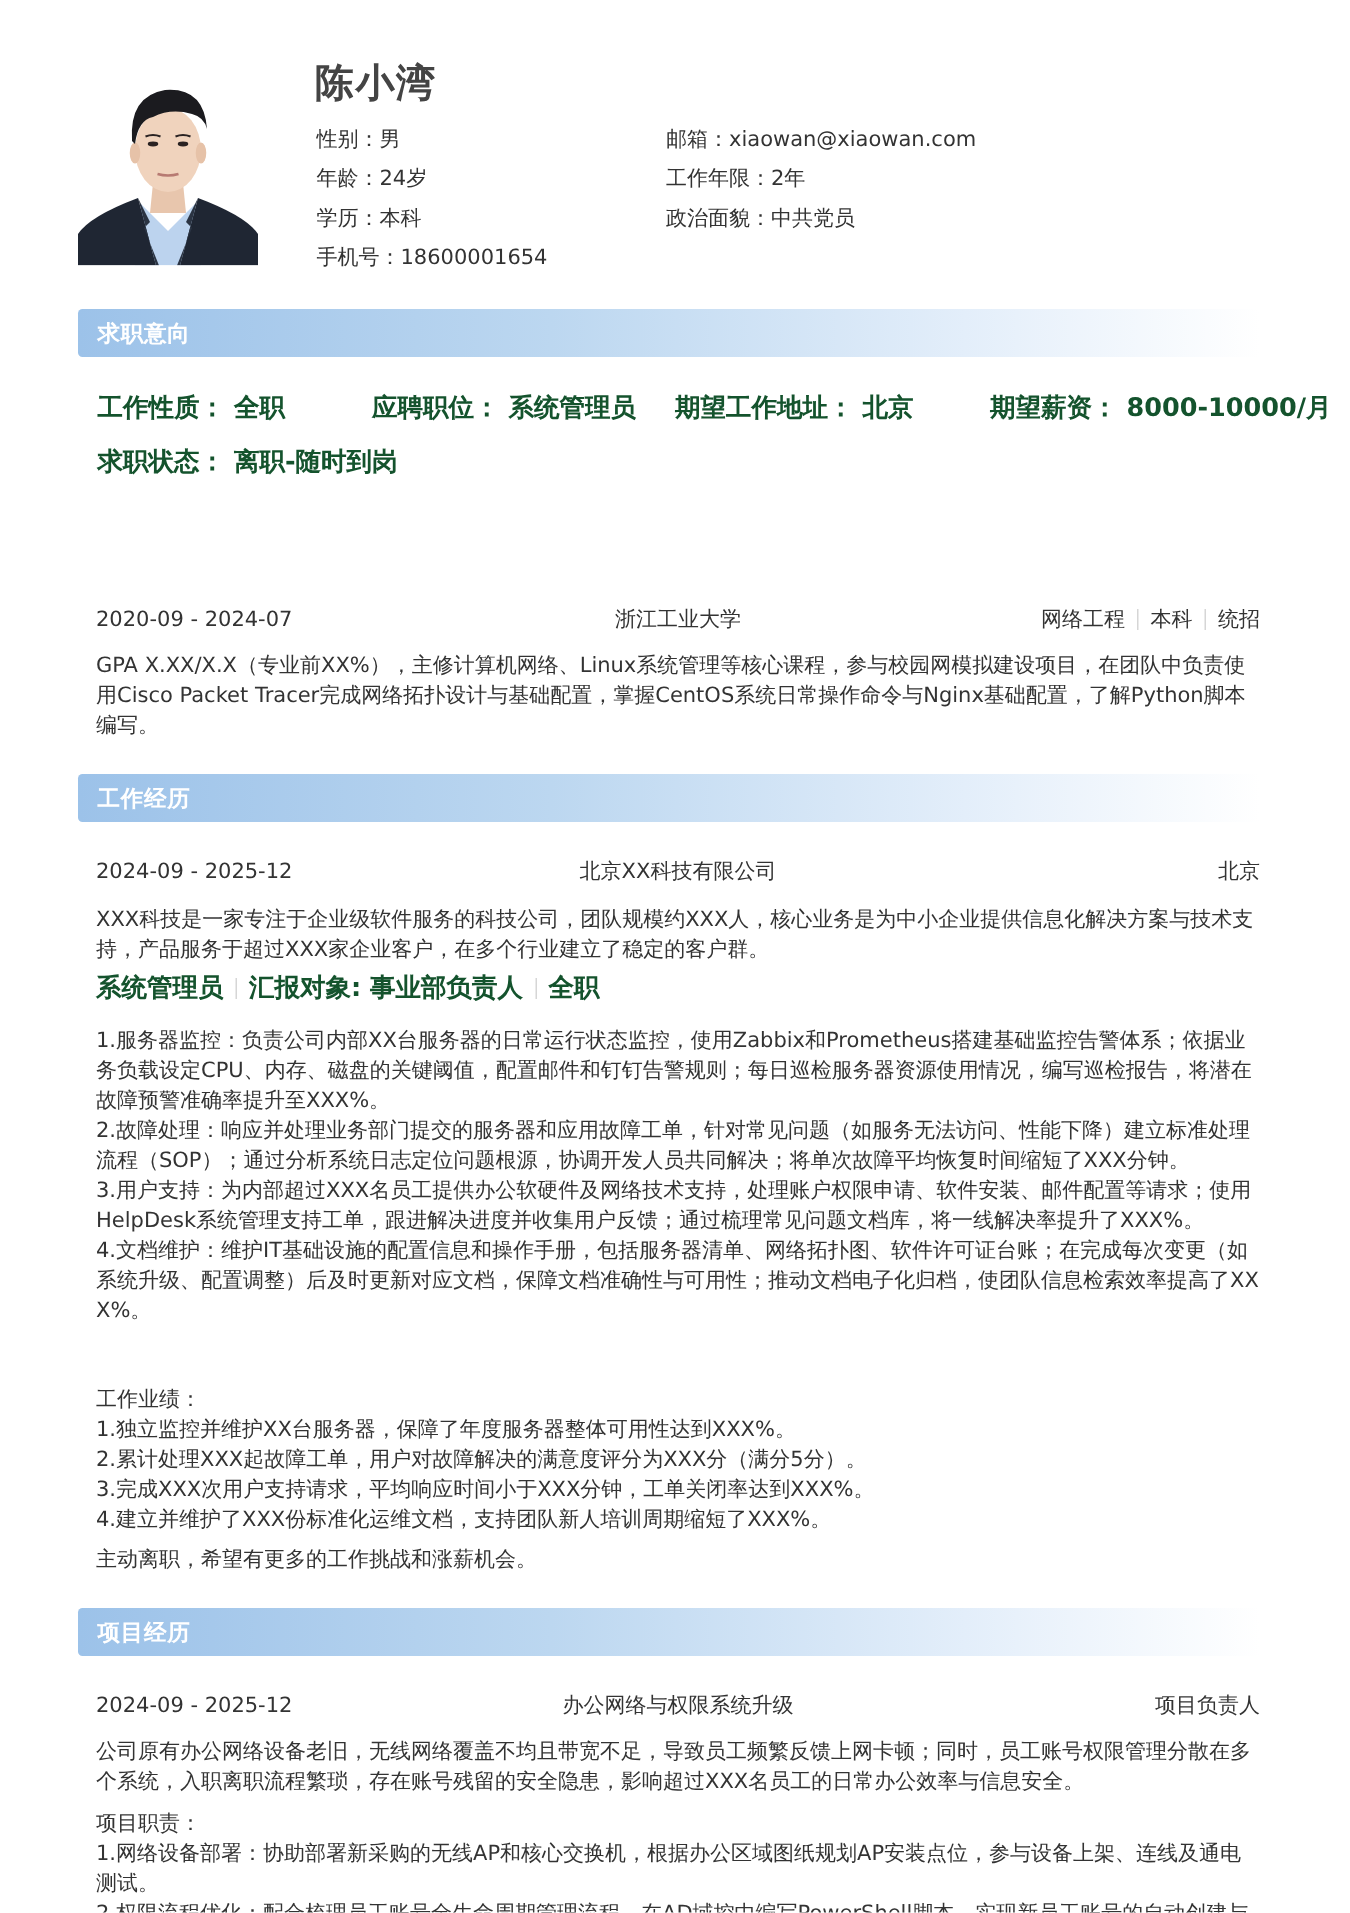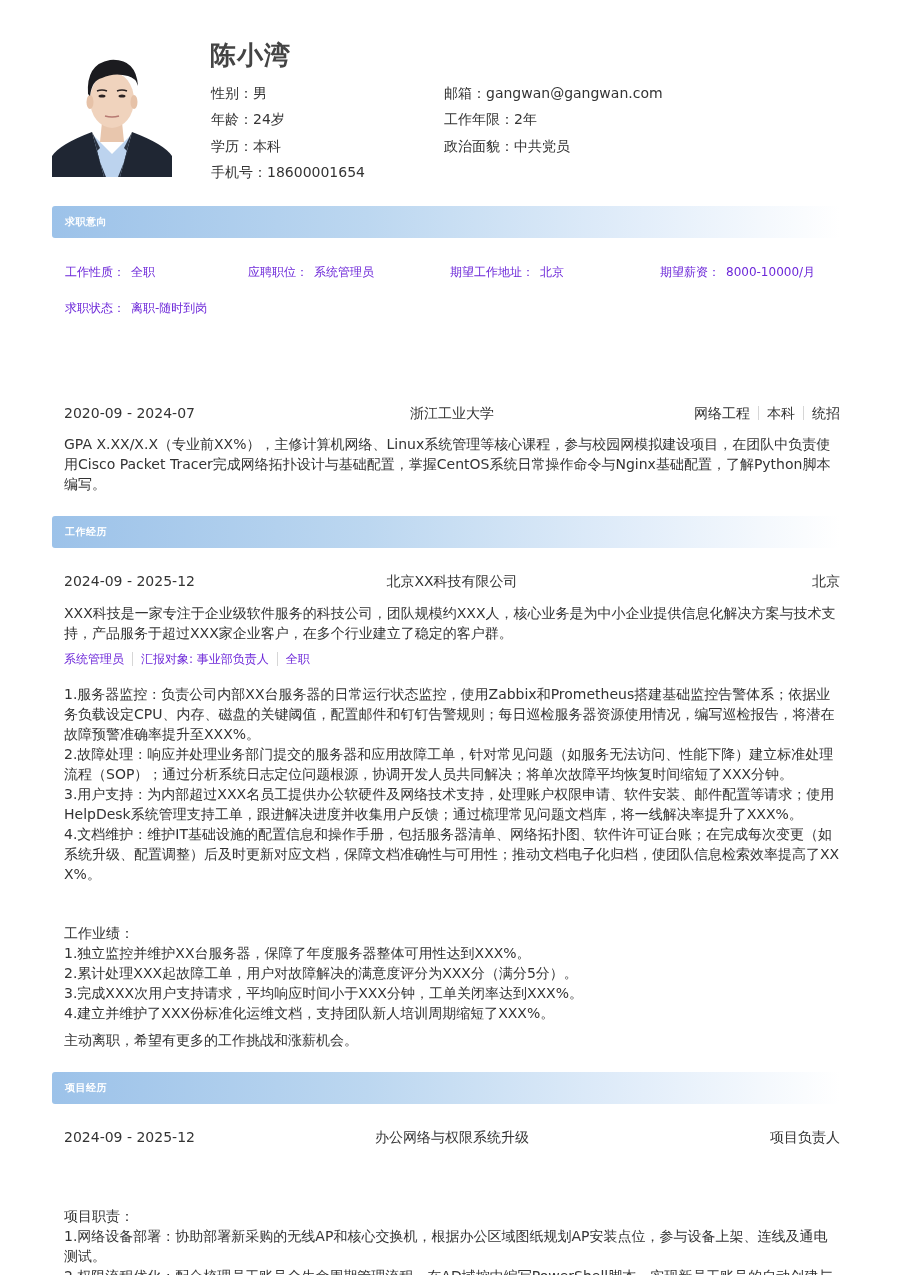--- a/index.html
+++ b/index.html
@@ -14,24 +14,24 @@
   .name { position: absolute; left: 210px; top: 38px; font-size: 26px; font-weight: bold; color: #444444; letter-spacing: 1px; }
   .info-col { position: absolute; top: 82px; }
   .info-col.left { left: 211px; }
   .info-col.right { left: 444px; }
   .info-row { height: 26.3px; line-height: 22px; font-size: 14px; color: #333; white-space: nowrap; }
   .info-row .lbl { color: #333; }
 
   
   .sec-head { position: absolute; left: 52px; width: 788px; height: 32px; border-radius: 3px 0 0 3px;
     background: linear-gradient(to right, #9cc2e9 0%, #bcd7f0 40%, #e3eefa 75%, #ffffff 100%); }
-  .sec-head .title { position: absolute; left: 13px; top: 0; line-height: 32px; color: #ffffff; font-weight: bold; font-size: 10px; letter-spacing: 0.5px; }
+  .sec-head .title { position: absolute; left: 13px; top: 0; line-height: 32px; color: #ffffff; font-weight: bold; font-size: 15px; letter-spacing: 0.5px; }
 
   
-  .abs { position: absolute; white-space: nowrap; font-size: 12px; color: #6d28d9; line-height: 20px; }
+  .abs { position: absolute; white-space: nowrap; font-size: 17px; color: #14532d; line-height: 20px; font-weight: bold; }
   .para { position: absolute; left: 64px; width: 776px; font-size: 14px; line-height: 20px; color: #333; white-space: normal; word-break: break-all; }
 
   .intent-item .lbl { margin-right: 6px; }
 
   .tagline { display: inline-flex; align-items: center; }
   .sep { display: inline-block; width: 1px; height: 14px; background: #d6d6d6; margin: 0 8px; vertical-align: middle; }
 
   .meta-row { position: absolute; left: 64px; width: 776px; height: 20px; font-size: 14px; line-height: 20px; }
   .meta-row .l { position: absolute; left: 0; top: 0; }
   .meta-row .c { position: absolute; left: 0; right: 0; top: 0; text-align: center; }
@@ -86,21 +86,21 @@
     <div class="info-row">
       <span class="lbl">学历：</span><span>本科</span>
     </div>
     <div class="info-row">
       <span class="lbl">手机号：</span><span>18600001654</span>
     </div>
   </div>
 
   <div class="info-col right">
     <div class="info-row">
-      <span class="lbl">邮箱：</span><span>gangwan@gangwan.com</span>
+      <span class="lbl">邮箱：</span><span>xiaowan@xiaowan.com</span>
     </div>
     <div class="info-row">
       <span class="lbl">工作年限：</span><span>2年</span>
     </div>
     <div class="info-row">
       <span class="lbl">政治面貌：</span><span>中共党员</span>
     </div>
   </div>
 
   <div class="sec-head" style="top:206px;">
@@ -178,20 +178,21 @@
   <div class="sec-head" style="top:1072px;">
     <span class="title">项目经历</span>
   </div>
 
   <div class="meta-row" style="top:1127px;">
     <span class="l">2024-09 - 2025-12</span>
     <span class="c">办公网络与权限系统升级</span>
     <span class="r">项目负责人</span>
   </div>
 
+  <div class="para" style="top:1158px;">公司原有办公网络设备老旧，无线网络覆盖不均且带宽不足，导致员工频繁反馈上网卡顿；同时，员工账号权限管理分散在多个系统，入职离职流程繁琐，存在账号残留的安全隐患，影响超过XXX名员工的日常办公效率与信息安全。</div>
 
   <div class="list-block" style="top:1206px;">
     <div>项目职责：</div>
     <div>1.网络设备部署：协助部署新采购的无线AP和核心交换机，根据办公区域图纸规划AP安装点位，参与设备上架、连线及通电测试。</div>
     <div>2.权限流程优化：配合梳理员工账号全生命周期管理流程，在AD域控中编写PowerShell脚本，实现新员工账号的自动创建与</div>
   </div>
 
 </div>
 
 </body></html>

